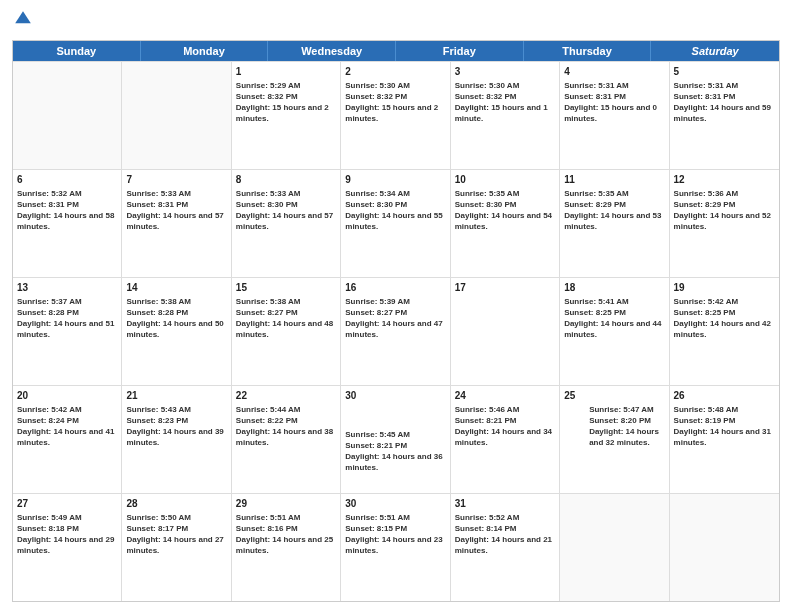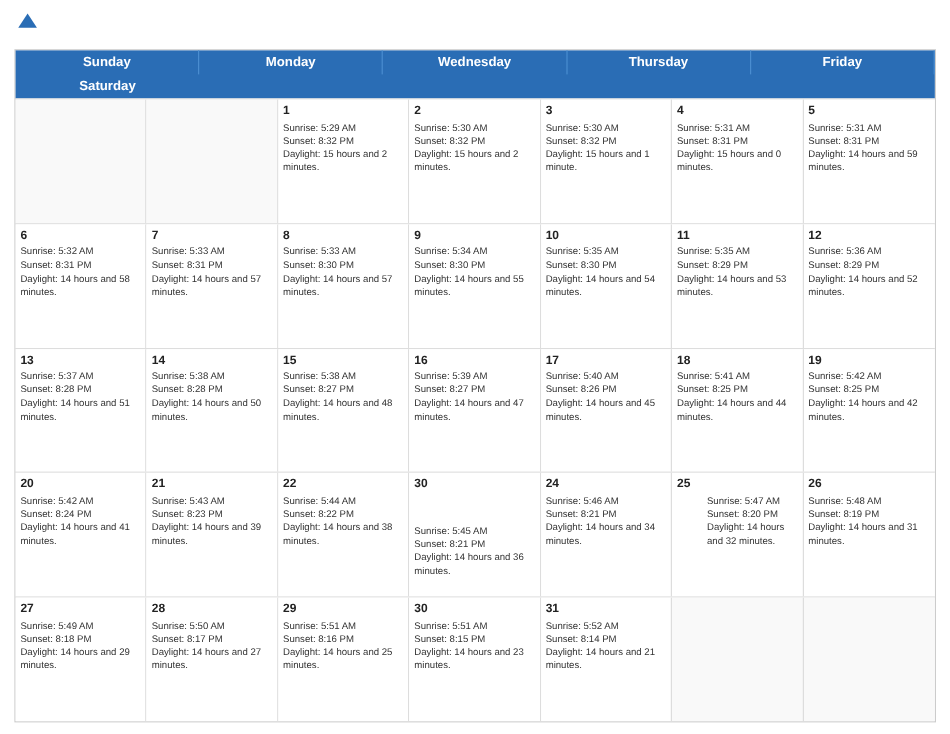--- a/index.html
+++ b/index.html
@@ -55,32 +55,32 @@
       color: #444;
     }
     .calendar {
       flex: 1;
       display: flex;
       flex-direction: column;
       border: 1px solid #ccc;
     }
     .cal-header {
       display: grid;
-      grid-template-columns: repeat(5, 1fr);
+      grid-template-columns: repeat(6, 1fr);
       background: #2a6db5;
     }
     .cal-header-cell {
       color: #fff;
       font-size: 11px;
       font-weight: bold;
       text-align: center;
       padding: 4px 2px;
       border-right: 1px solid #4a8dd0;
     }
-    .cal-header-cell:last-child { border-right: none; }
+    .cal-header-cell:last-child { border-right: none; font-style: italic; }
     .cal-body {
       flex: 1;
       display: flex;
       flex-direction: column;
     }
     .cal-row {
       display: grid;
       grid-template-columns: repeat(7, 1fr);
       flex: 1;
       border-top: 1px solid #ddd;
@@ -99,20 +99,21 @@
     .day-number {
       font-size: 10px;
       font-weight: bold;
       margin-bottom: 1px;
       color: #222;
     }
     .cell-text {
       font-size: 8px;
       color: #333;
       line-height: 1.4;
+      font-weight: bold;
     }
   </style>
 </head>
 <body>
 
 <div class="page">
   <div class="header">
     <div class="logo">
       <div>
         <svg class="logo-icon" viewBox="0 0 30 30">
@@ -128,22 +129,22 @@
       <div class="month-year"></div>
       <div class="location"></div>
     </div>
   </div>
 
   <div class="calendar">
     <div class="cal-header" id="cal-header">
         <div class="cal-header-cell">Sunday</div>
         <div class="cal-header-cell">Monday</div>
         <div class="cal-header-cell">Wednesday</div>
+        <div class="cal-header-cell">Friday</div>
         <div class="cal-header-cell">Thursday</div>
-        <div class="cal-header-cell">Friday</div>
         <div class="cal-header-cell">Saturday</div>
       </div>
     <div class="cal-body" id="cal-body">
         <div class="cal-row">
           <div class="cal-cell empty"></div>
           <div class="cal-cell empty"></div>
           <div class="cal-cell">
             <div class="day-number">1</div>
             <div class="cell-text" style="white-space: pre-line;">Sunrise: 5:29 AM
 Sunset: 8:32 PM
@@ -238,23 +239,20 @@
 Daylight: 14 hours and 48 minutes.</div>
           </div>
           <div class="cal-cell">
             <div class="day-number">16</div>
             <div class="cell-text" style="white-space: pre-line;">Sunrise: 5:39 AM
 Sunset: 8:27 PM
 Daylight: 14 hours and 47 minutes.</div>
           </div>
           <div class="cal-cell">
             <div class="day-number">17</div>
-            <div class="cell-text" style="white-space: pre-line;">Sunrise: 5:40 AM
-Sunset: 8:26 PM
-Daylight: 14 hours and 45 minutes.</div>
           </div>
           <div class="cal-cell">
             <div class="day-number">18</div>
             <div class="cell-text" style="white-space: pre-line;">Sunrise: 5:41 AM
 Sunset: 8:25 PM
 Daylight: 14 hours and 44 minutes.</div>
           </div>
           <div class="cal-cell">
             <div class="day-number">19</div>
             <div class="cell-text" style="white-space: pre-line;">Sunrise: 5:42 AM

